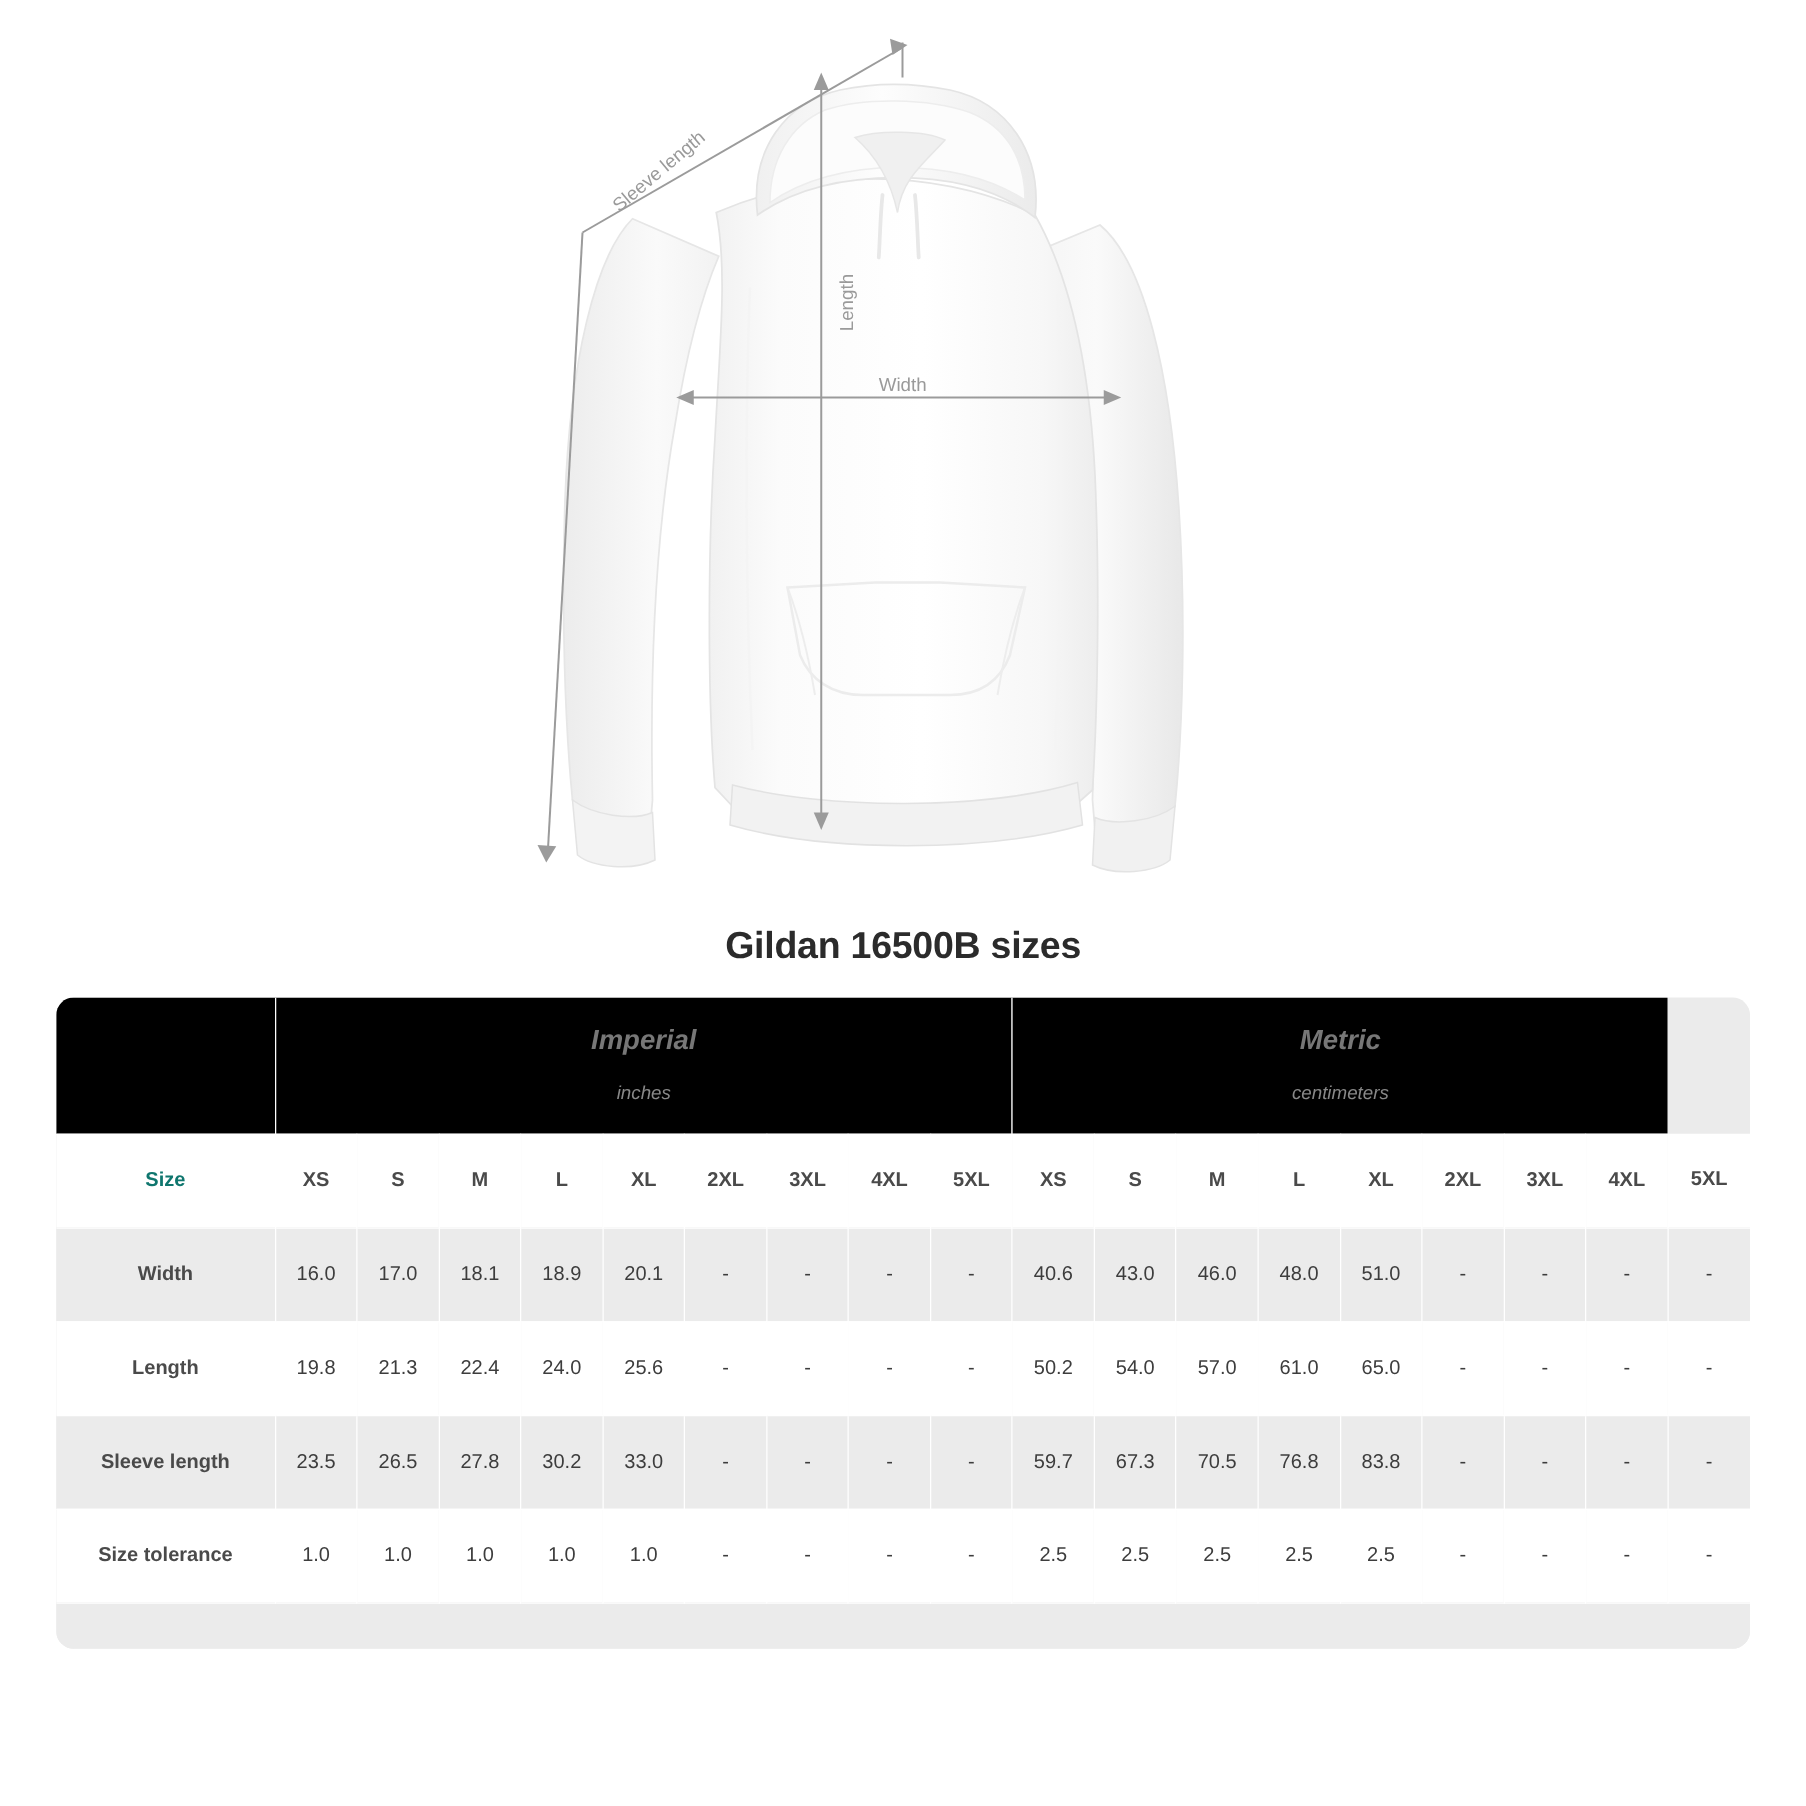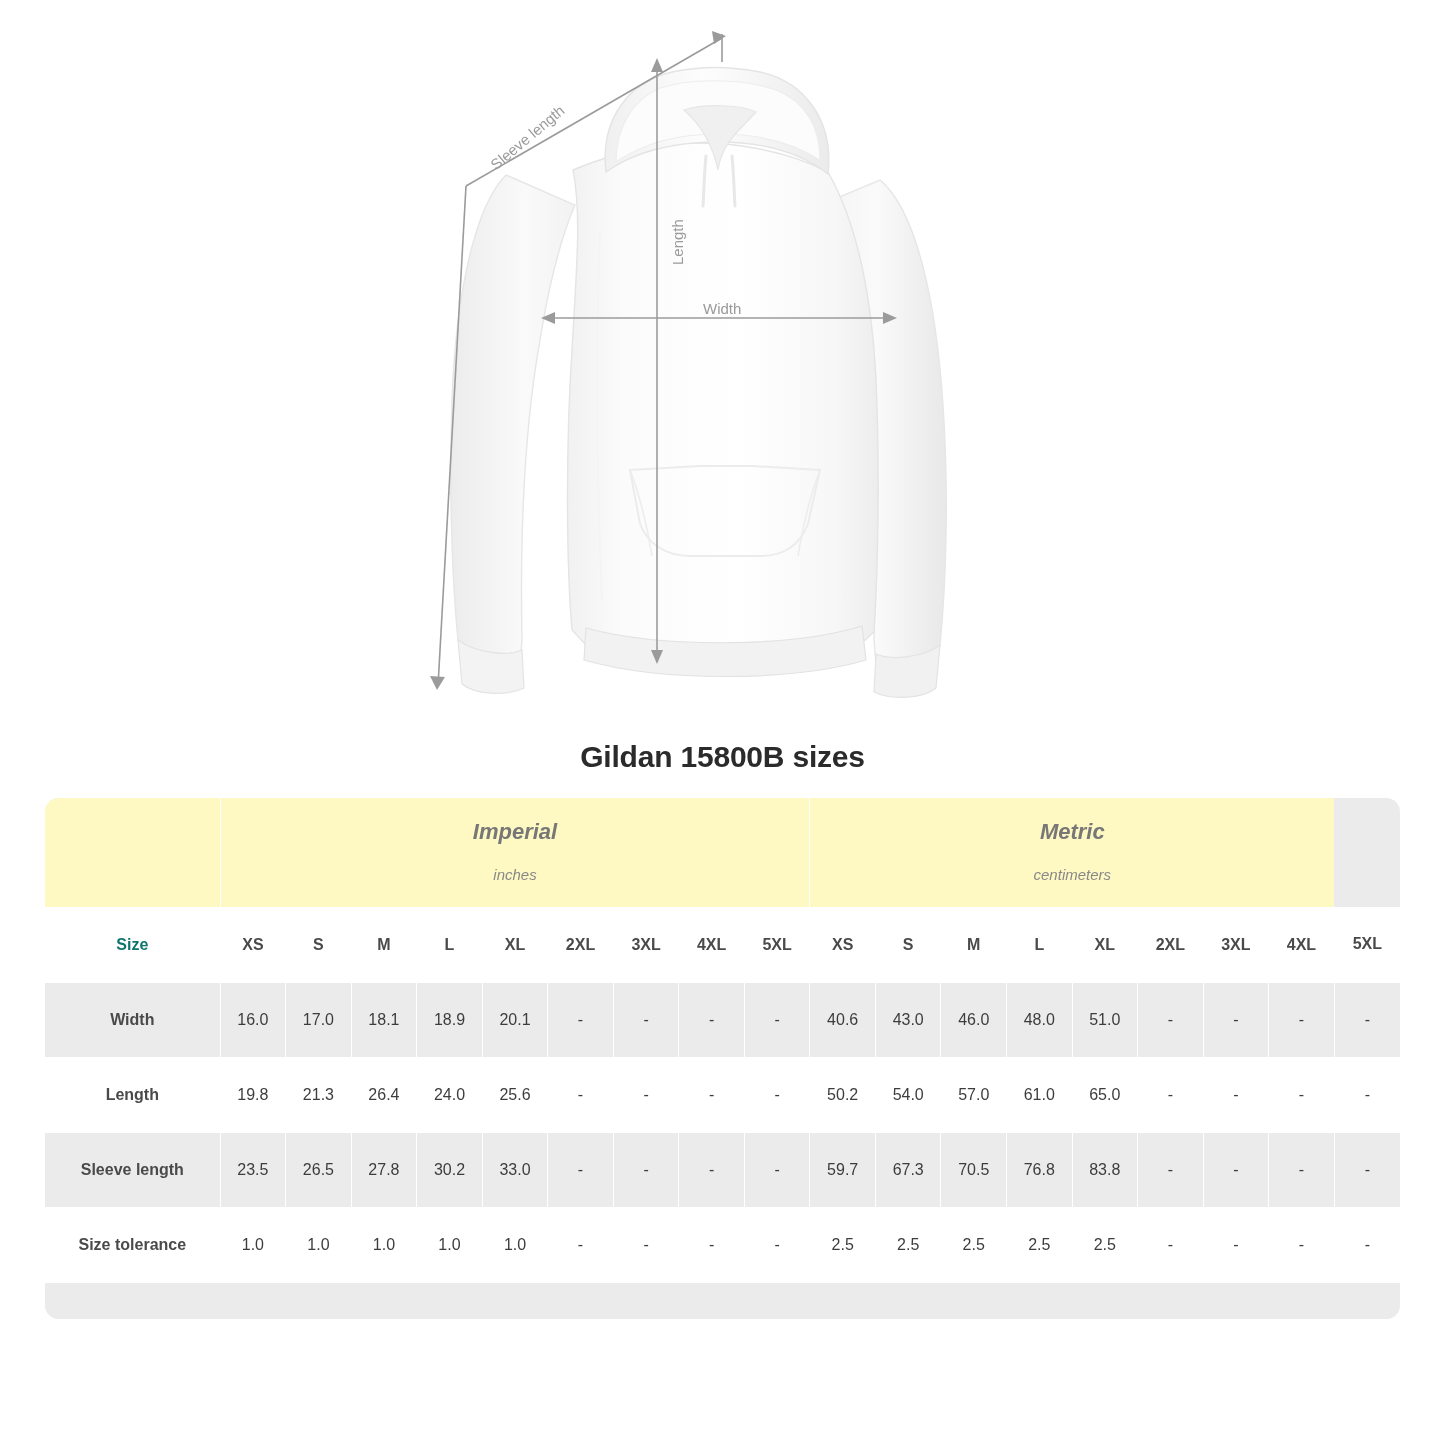--- a/index.html
+++ b/index.html
@@ -75,21 +75,21 @@
   }
   table.size-table {
     border-collapse: collapse;
     width: 1355px;
     table-layout: fixed;
   }
   table.size-table col.label-col { width: 175px; }
   table.size-table col.unit-col { width: 65.5px; }
 
   .unit-head td {
-    background: #fef9c3;
+    background: #000000;
     text-align: center;
     padding: 20px 0 24px 0;
     border: none;
   }
   .unit-name {
     font-size: 22px;
     font-style: italic;
     font-weight: bold;
     color: #777777;
     line-height: 1.25;
@@ -232,21 +232,21 @@
         <polygon points="437,690 430,676 445,677"></polygon>
       </g>
     </svg>
 
     <span class="dim-label sleeve" style="left:487px; top:160px;">Sleeve length</span>
     <span class="dim-label vertical" style="left:669px; top:265px;">Length</span>
     <span class="dim-label" style="left:703px; top:300px;">Width</span>
   </div>
 
   <div class="title-block">
-    <div class="chart-title">Gildan 15800B sizes</div>
+    <div class="chart-title">Gildan 16500B sizes</div>
   </div>
 
   <div class="table-wrap">
     <table class="size-table">
       <colgroup>
         <col class="label-col">
         <col class="unit-col">
           <col class="unit-col">
           <col class="unit-col">
           <col class="unit-col">
@@ -319,21 +319,21 @@
           <td>-</td>
           <td>-</td>
           <td>-</td>
           <td>-</td>
         </tr>
 
         <tr class="data-row even">
           <td class="rowlabel">Length</td>
           <td>19.8</td>
           <td>21.3</td>
-          <td>26.4</td>
+          <td>22.4</td>
           <td>24.0</td>
           <td>25.6</td>
           <td>-</td>
           <td>-</td>
           <td>-</td>
           <td>-</td>
           <td>50.2</td>
           <td>54.0</td>
           <td>57.0</td>
           <td>61.0</td>

